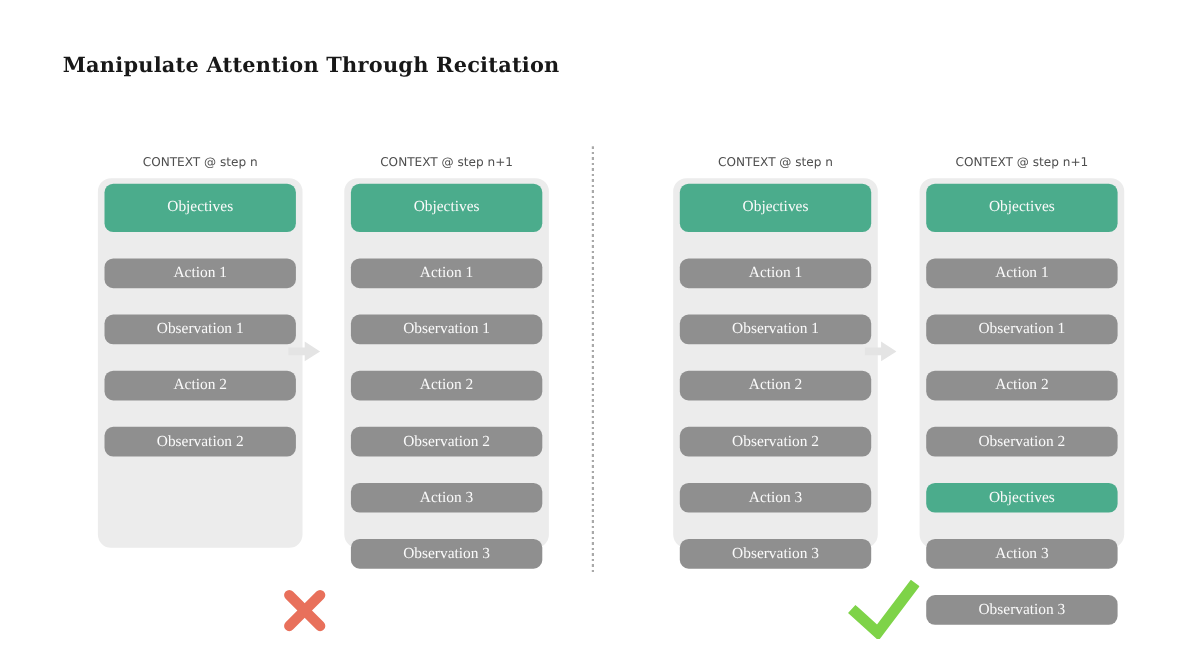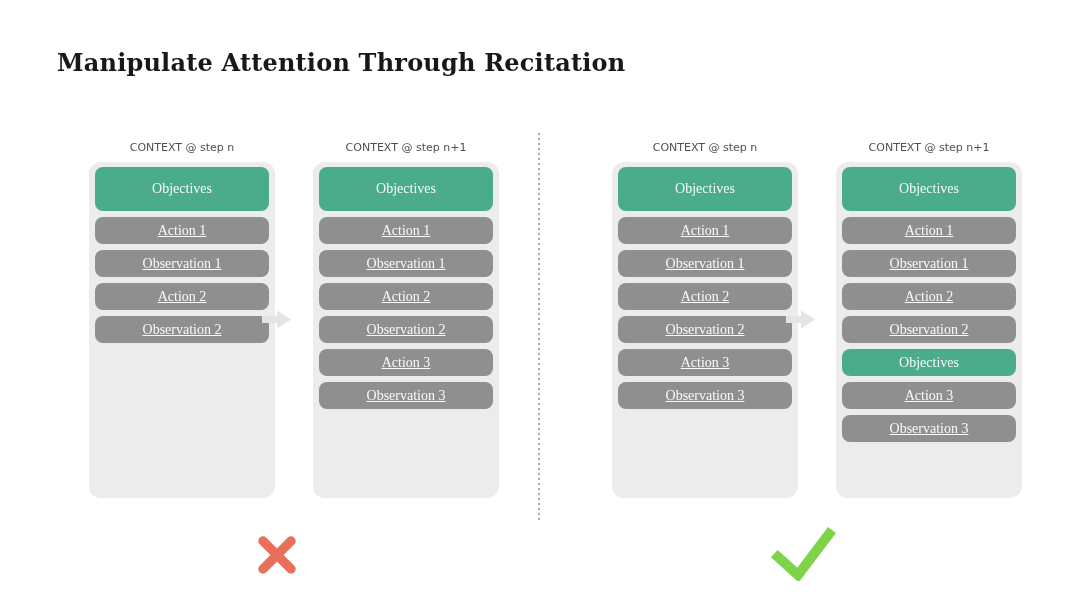--- a/index.html
+++ b/index.html
@@ -11,21 +11,21 @@
     overflow: hidden;
     font-family: "Liberation Sans", sans-serif;
   }
   .slide-title {
     position: absolute;
     left: 57px;
     top: 48px;
     margin: 0;
     font-family: "DejaVu Serif", "Liberation Serif", serif;
     font-weight: bold;
-    font-size: 24px;
+    font-size: 19px;
     color: #181818;
     letter-spacing: 0.2px;
   }
   .column {
     position: absolute;
     top: 140px;
     width: 186px;
   }
   .col-1 { left: 89px; }
   .col-2 { left: 313px; }
@@ -42,33 +42,33 @@
     font-family: "DejaVu Sans", "Liberation Sans", sans-serif;
   }
   .container {
     background: #ececec;
     border-radius: 12px;
     height: 336px;
     padding: 5px 6px;
     box-sizing: border-box;
     display: flex;
     flex-direction: column;
-    gap: 6px;
+    gap: 24px;
   }
   .box {
     border-radius: 8px;
     color: #fafafa;
     font-family: "Liberation Serif", "DejaVu Serif", serif;
     font-size: 14px;
     display: flex;
     align-items: center;
     justify-content: center;
     flex: 0 0 auto;
   }
-  .box.step { height: 27px; background: #8f8f8f; text-decoration: underline; }
+  .box.step { height: 27px; background: #8f8f8f; }
   .box.objectives-tall { height: 44px; background: #4bac8c; }
   .box.objectives { height: 27px; background: #4bac8c; }
   .arrow {
     position: absolute;
     top: 310px;
     width: 29px;
     height: 19px;
   }
   .arrow-1 { left: 262px; }
   .arrow-2 { left: 786px; }

